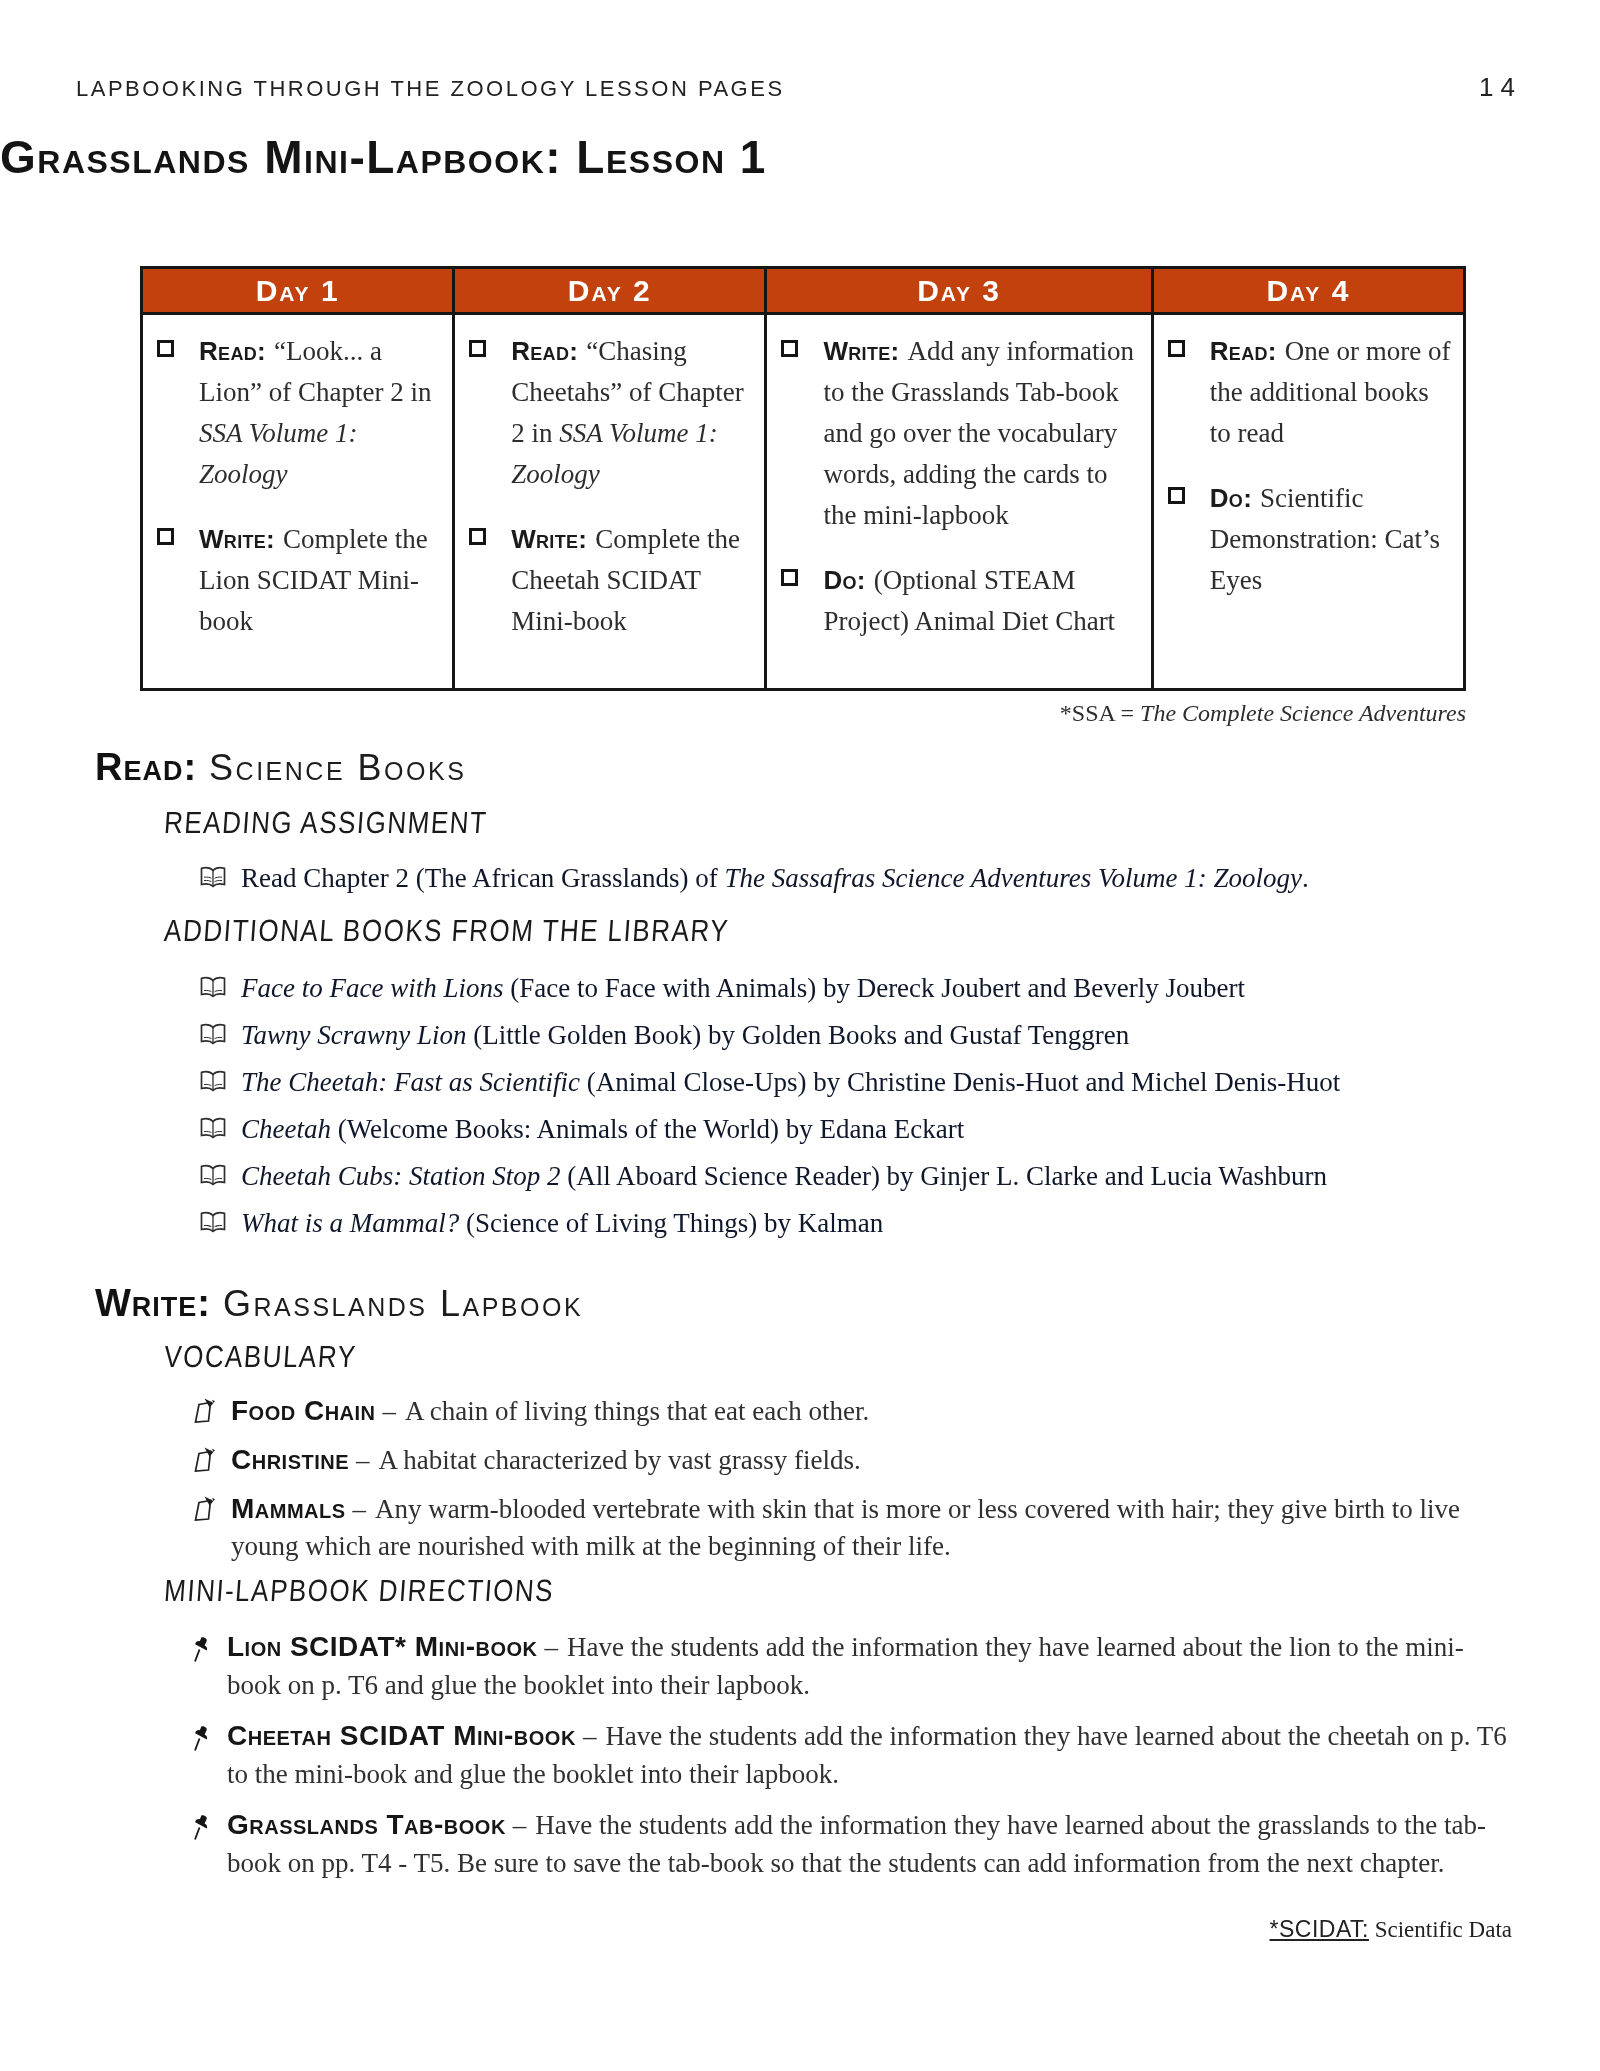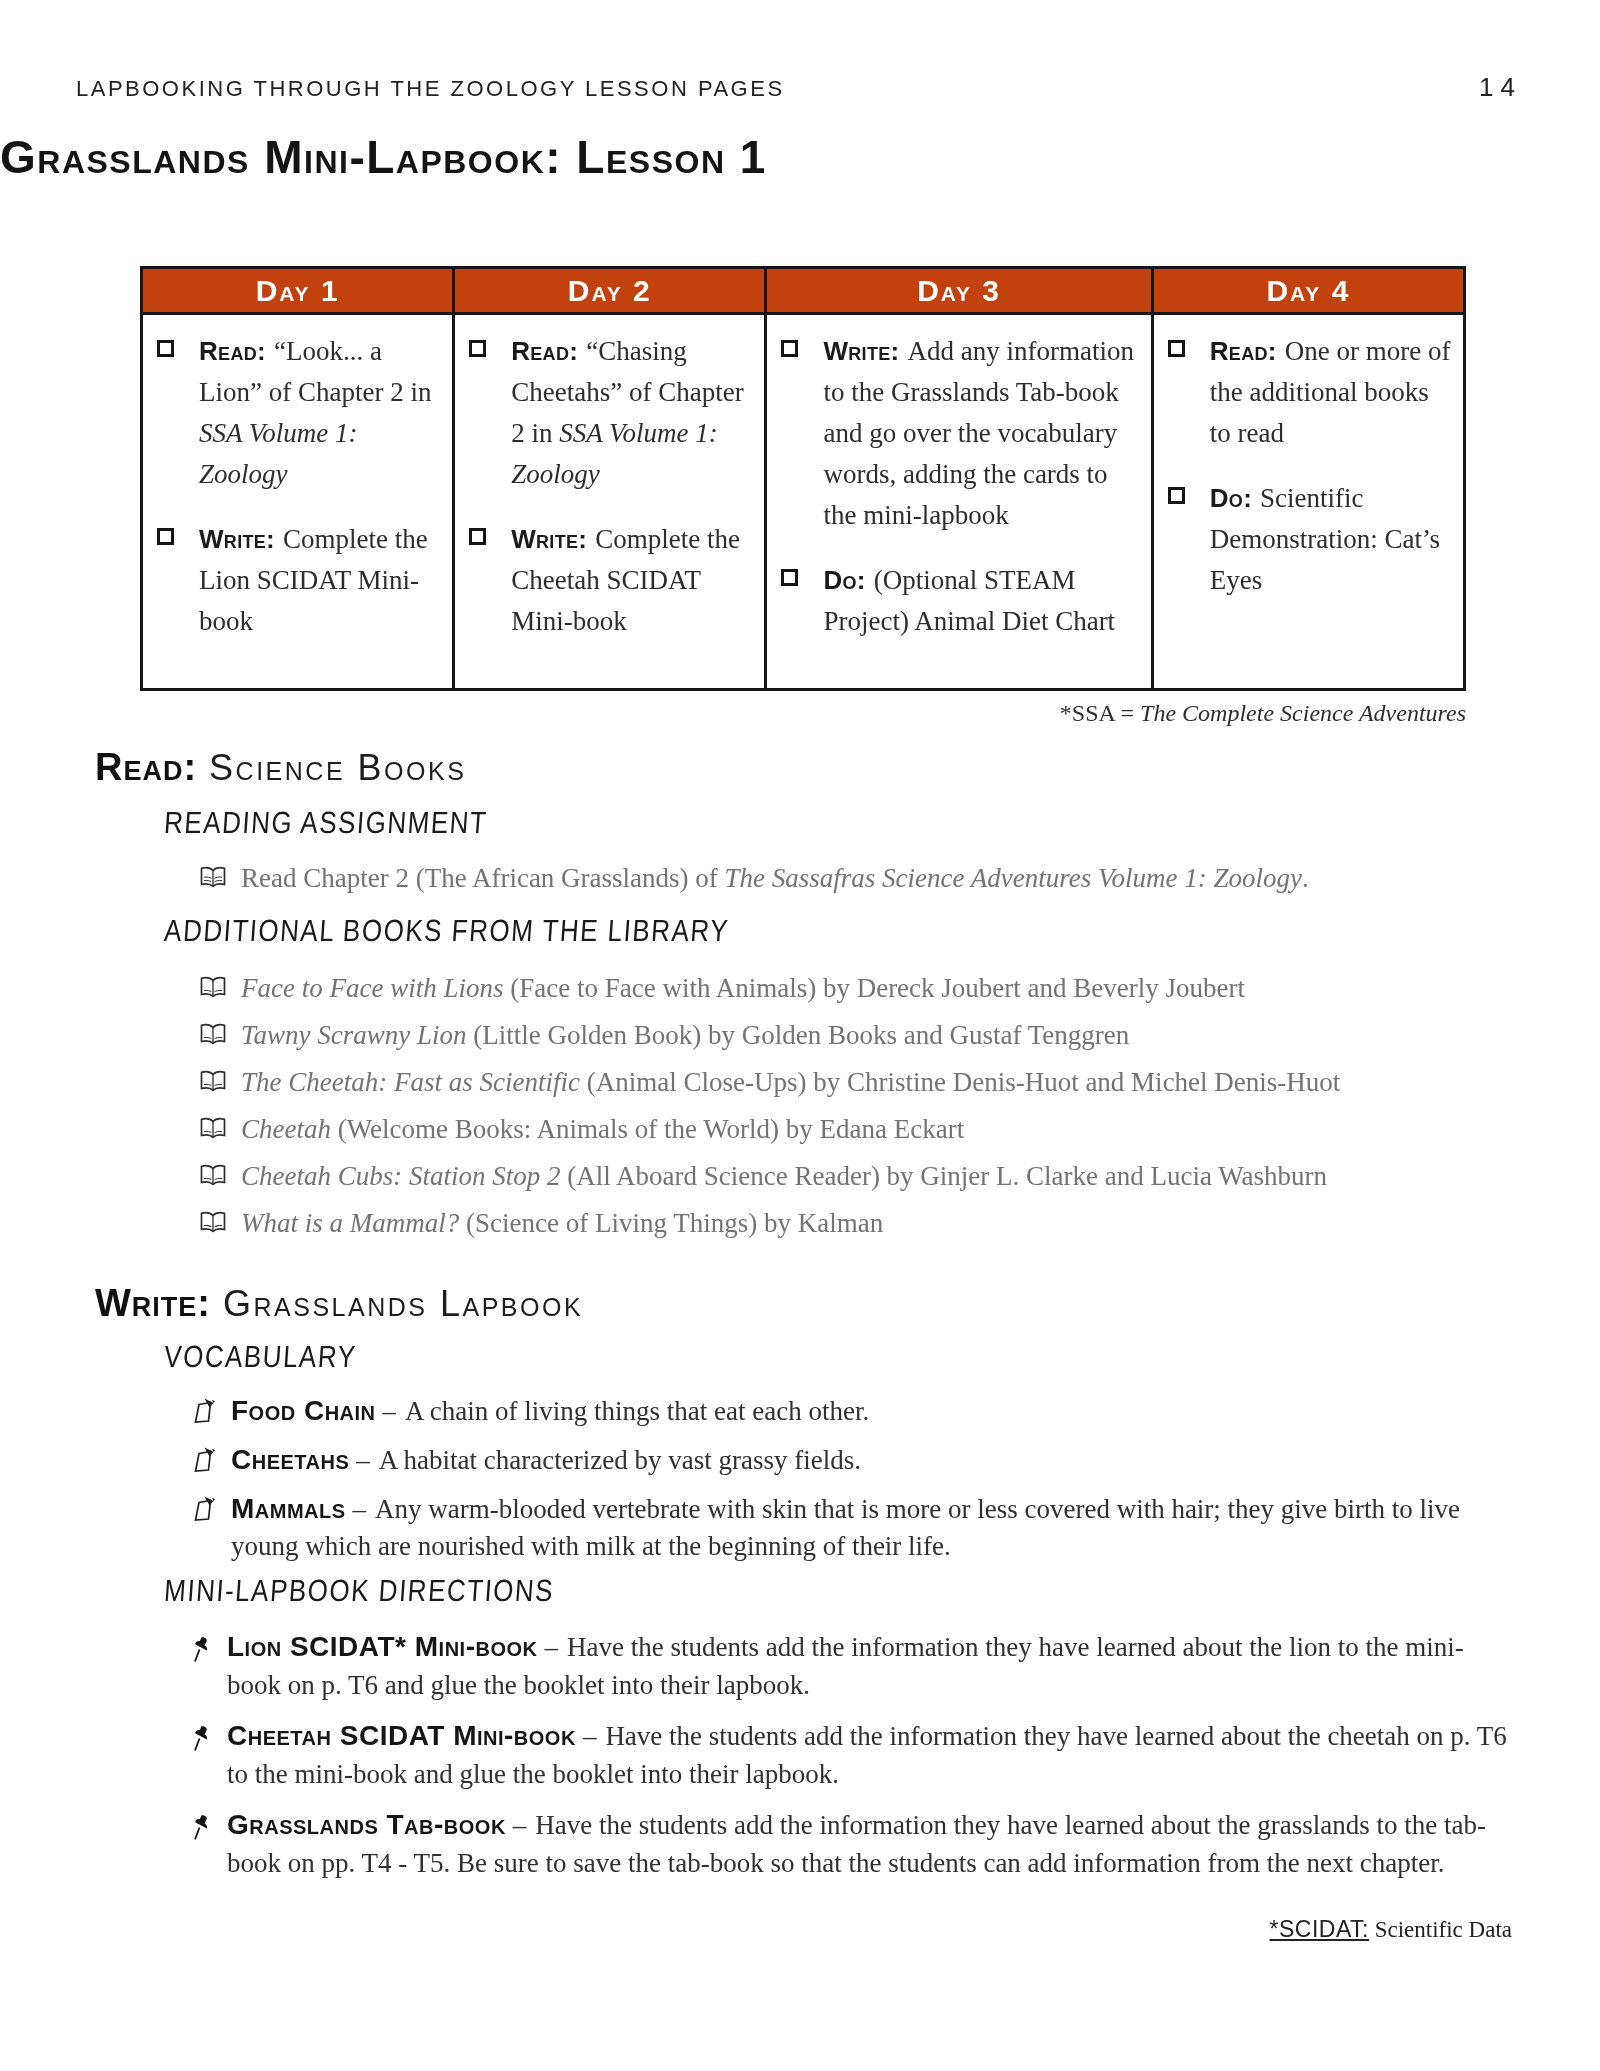--- a/index.html
+++ b/index.html
@@ -45,21 +45,21 @@
 
   
   .subhead { position:absolute; font-family:"Liberation Sans", sans-serif; font-size:26px; letter-spacing:1.5px;
              color:#1a1a1a; transform:skewX(-4deg) scaleY(1.18); transform-origin:left bottom; white-space:nowrap; }
   #reading-assignment { top:810px;  left:163px; }
   #additional-books   { top:918px;  left:163px; }
   #vocabulary-head    { top:1344px; left:163px; }
   #directions-head    { top:1578px; left:163px; }
 
   
-  .book-flow { font-size:27px; line-height:32px; color:#737373; }
+  .book-flow { font-size:27px; line-height:32px; color:#0f172a; }
   .book-item { display:flex; gap:14px; align-items:flex-start; margin-bottom:15px; }
   .book-icon { flex:0 0 auto; margin-top:4px; }
   #assignment { position:absolute; top:862px; left:199px; width:1315px; }
   #book-list  { position:absolute; top:972px; left:199px; width:1315px; }
 
   
   #vocab-list { position:absolute; top:1392px; left:192px; width:1322px; }
   .vocab-item { display:flex; gap:15px; align-items:flex-start; margin-bottom:11px; }
   .vocab-item .flow { font-size:27px; line-height:37px; color:#303030; }
   .term { font-family:"Liberation Sans", sans-serif; font-variant:small-caps; font-weight:700;
@@ -264,21 +264,21 @@
       <div class="flow"><span class="term">Food Chain</span><span class="dash">–</span><span>A chain of living things that eat each other.</span></div>
     </div>
     <div class="vocab-item">
       <span class="vi-icon">
         <svg width="24" height="28" viewBox="0 0 24 28">
             <path d="M7 7.5 L18.5 5.5 L16.5 24 L3.5 25 Z" fill="none" stroke="#222" stroke-width="1.7"></path>
             <path d="M12.5 1.5 L21.5 6 L17.5 10.5 Z" fill="#1d1d1d"></path>
             <path d="M21.5 6 L23 4.2 L20 2.8 Z" fill="#1d1d1d"></path>
           </svg>
       </span>
-      <div class="flow"><span class="term">Cheetahs</span><span class="dash">–</span><span>A habitat characterized by vast grassy fields.</span></div>
+      <div class="flow"><span class="term">Christine</span><span class="dash">–</span><span>A habitat characterized by vast grassy fields.</span></div>
     </div>
     <div class="vocab-item">
       <span class="vi-icon">
         <svg width="24" height="28" viewBox="0 0 24 28">
             <path d="M7 7.5 L18.5 5.5 L16.5 24 L3.5 25 Z" fill="none" stroke="#222" stroke-width="1.7"></path>
             <path d="M12.5 1.5 L21.5 6 L17.5 10.5 Z" fill="#1d1d1d"></path>
             <path d="M21.5 6 L23 4.2 L20 2.8 Z" fill="#1d1d1d"></path>
           </svg>
       </span>
       <div class="flow"><span class="term">Mammals</span><span class="dash">–</span><span>Any warm-blooded vertebrate with skin that is more or less covered with hair; they give birth to live young which are nourished with milk at the beginning of their life.</span></div>

